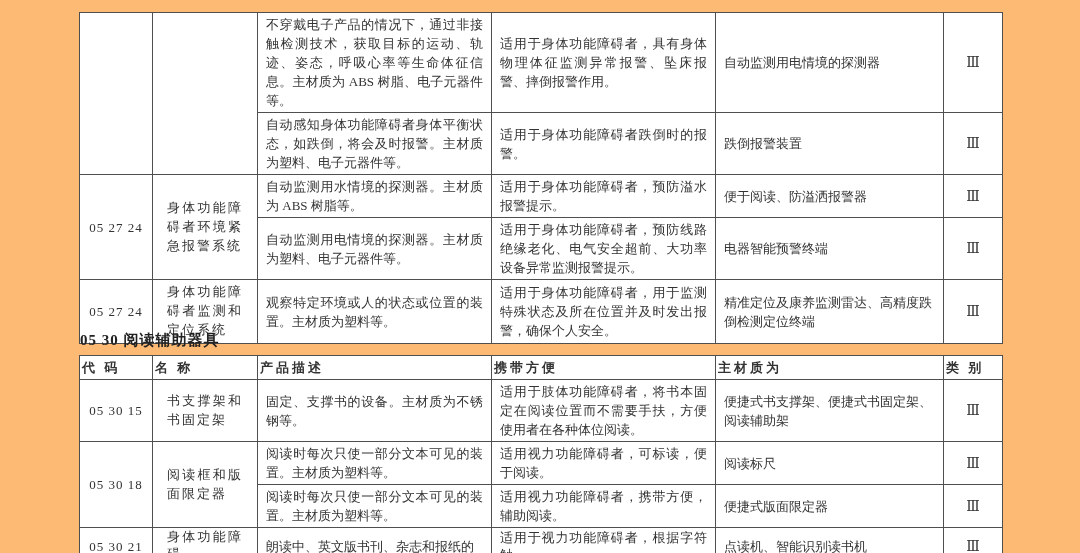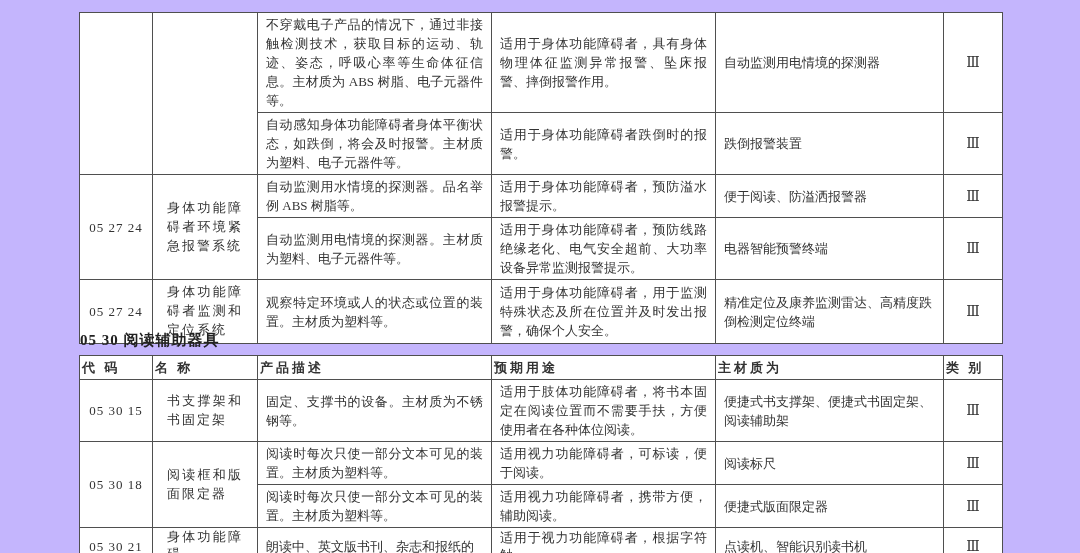--- a/index.html
+++ b/index.html
@@ -1,20 +1,20 @@
 <!DOCTYPE html>
 <html><head>
 <meta charset="utf-8">
 <style>
   html,body{margin:0;padding:0;}
   body{
     width:1080px;height:553px;overflow:hidden;background:#ffffff;
     font-family:"Liberation Serif","DejaVu Serif",serif;color:#333;
   }
-  .sheet{position:relative;width:1080px;height:553px;background:#c4b5fd;}
+  .sheet{position:relative;width:1080px;height:553px;background:#fdba74;}
   table{border-collapse:collapse;table-layout:fixed;position:absolute;background:#fff;}
   td,th{
     border:1px solid #4f4f4f;
     font-size:13px;line-height:19px;
     padding:2px 8px;vertical-align:middle;
     overflow:hidden;word-break:break-all;
   }
   th{font-weight:bold;text-align:left;letter-spacing:3px;padding:2px 2px;}
   .t1{left:79px;top:12px;width:924px;}
   .t2{left:79px;top:355px;width:924px;}
@@ -63,21 +63,21 @@
     </tr>
     <tr class="r2">
       <td class="cell-desc">自动感知身体功能障碍者身体平衡状态，如跌倒，将会及时报警。主材质为塑料、电子元器件等。</td>
       <td class="cell-use">适用于身体功能障碍者跌倒时的报警。</td>
       <td class="cell-examples">跌倒报警装置</td>
       <td class="cell-cat">Ⅲ</td>
     </tr>
     <tr class="r3">
       <td class="cell-code" rowspan="2">05 27 24</td>
       <td class="cell-name" rowspan="2">身体功能障碍者环境紧急报警系统</td>
-      <td class="cell-desc">自动监测用水情境的探测器。品名举例 ABS 树脂等。</td>
+      <td class="cell-desc">自动监测用水情境的探测器。主材质为 ABS 树脂等。</td>
       <td class="cell-use">适用于身体功能障碍者，预防溢水报警提示。</td>
       <td class="cell-examples">便于阅读、防溢洒报警器</td>
       <td class="cell-cat">Ⅲ</td>
     </tr>
     <tr class="r4">
       <td class="cell-desc">自动监测用电情境的探测器。主材质为塑料、电子元器件等。</td>
       <td class="cell-use">适用于身体功能障碍者，预防线路绝缘老化、电气安全超前、大功率设备异常监测报警提示。</td>
       <td class="cell-examples">电器智能预警终端</td>
       <td class="cell-cat">Ⅲ</td>
     </tr>
@@ -101,21 +101,21 @@
         <col style="width:234px">
       <col style="width:224px">
         <col style="width:228px">
         <col style="width:59px">
     </colgroup>
     <tbody>
         <tr class="hr">
       <th>代 码</th>
       <th>名 称</th>
       <th>产品描述</th>
-      <th>预期用途</th>
+      <th>携带方便</th>
       <th>主材质为</th>
       <th>类 别</th>
     </tr>
     <tr class="r1">
       <td class="cell-code">05 30 15</td>
       <td class="cell-name">书支撑架和书固定架</td>
       <td class="cell-desc">固定、支撑书的设备。主材质为不锈钢等。</td>
       <td class="cell-use">适用于肢体功能障碍者，将书本固定在阅读位置而不需要手扶，方便使用者在各种体位阅读。</td>
       <td class="cell-examples">便捷式书支撑架、便捷式书固定架、阅读辅助架</td>
       <td class="cell-cat">Ⅲ</td>

